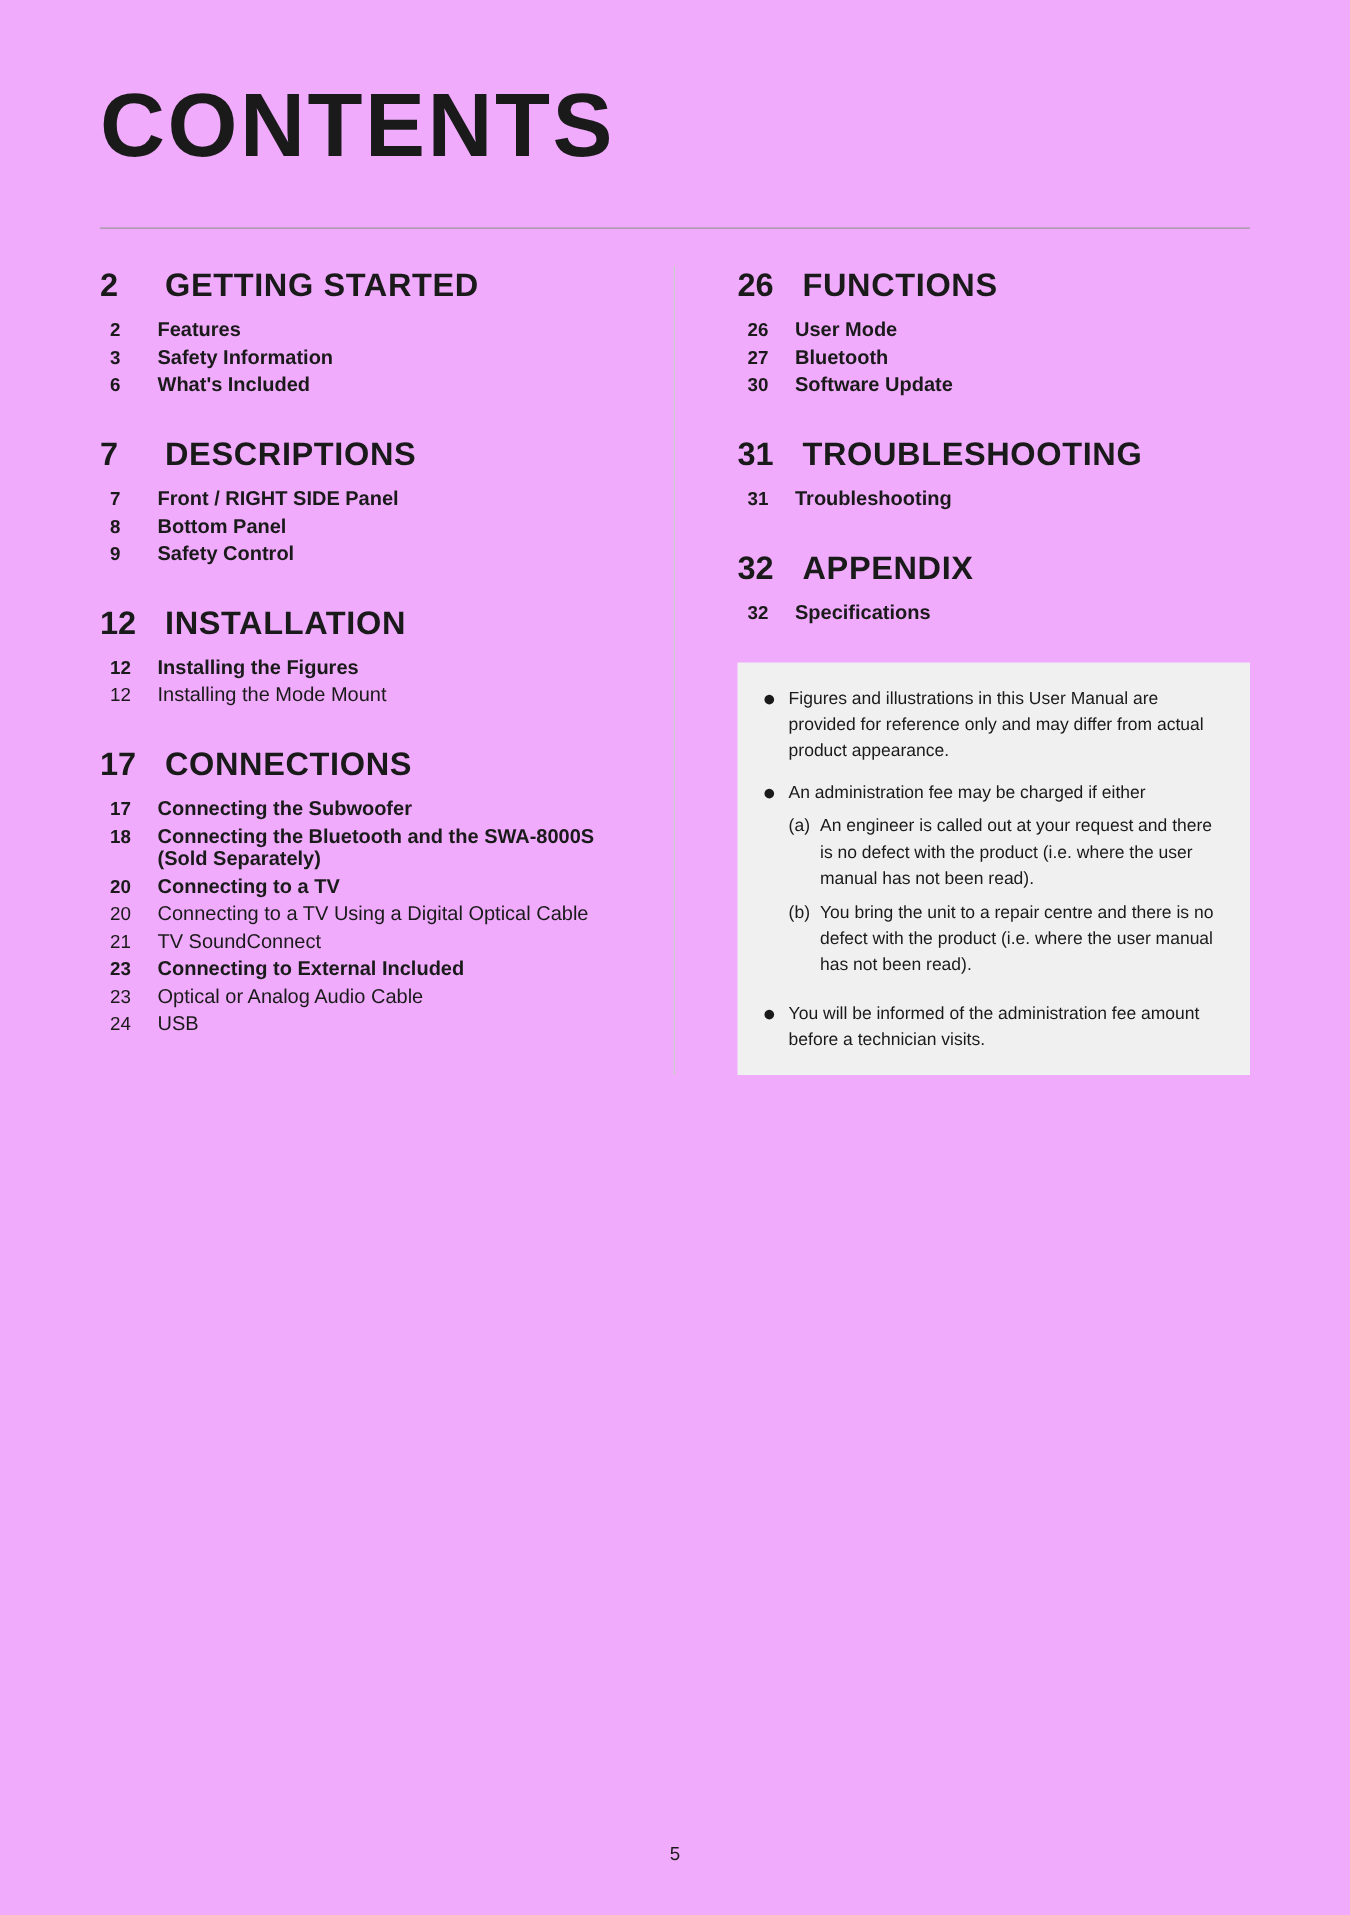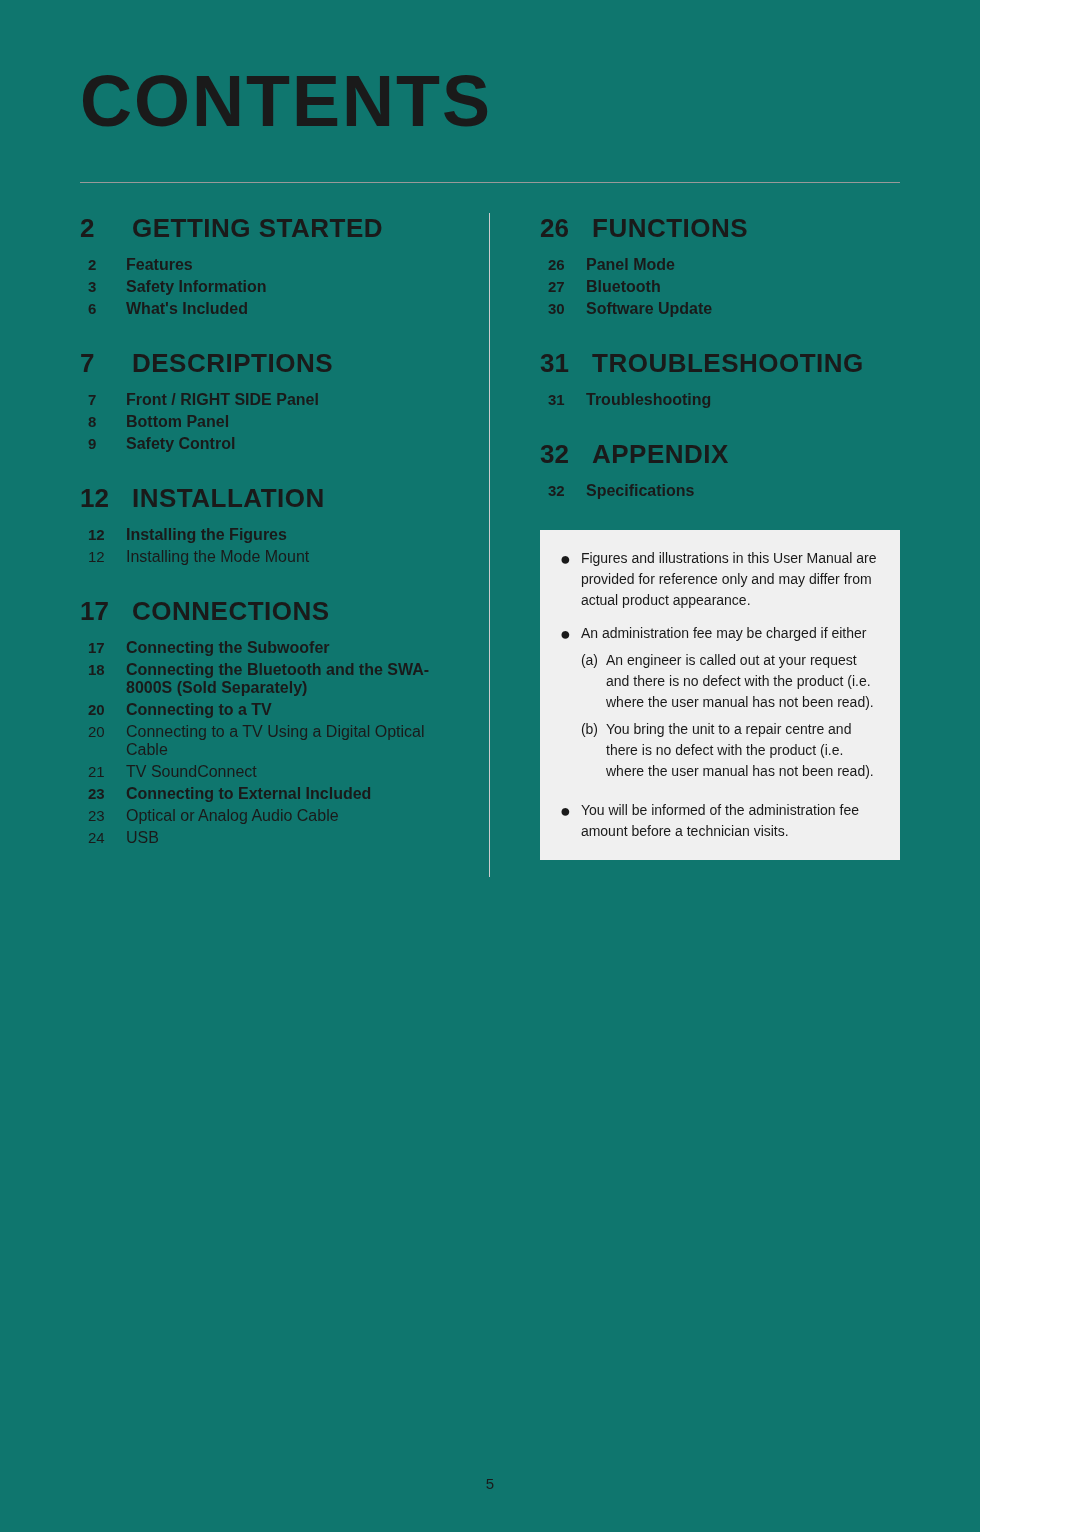--- a/index.html
+++ b/index.html
@@ -11,23 +11,23 @@
     body {
       background: #ffffff;
       font-family: Arial, Helvetica, sans-serif;
       width: 1080px;
       min-height: 1532px;
       position: relative;
       color: #1a1a1a;
     }
 
     .page-container {
-      width: 980px;
+      width: 1080px;
       min-height: 1532px;
-      background: #0f766e;
+      background: #f0abfc;
       padding: 60px 80px 80px 80px;
       position: relative;
     }
 
     .page-title {
       font-size: 72px;
       font-weight: 900;
       letter-spacing: 2px;
       color: #1a1a1a;
       margin-bottom: 40px;
@@ -273,21 +273,21 @@
       </div>
 
     <div class="right-col" id="right-col-container">
     <div class="section">
           <div class="section-header">
             <span class="section-number">26</span>
             <span class="section-title">FUNCTIONS</span>
           </div>
           <div class="toc-item">
             <span class="toc-item-number">26</span>
-            <span class="toc-item-label">Panel Mode</span>
+            <span class="toc-item-label">User Mode</span>
           </div>
           <div class="toc-item">
             <span class="toc-item-number">27</span>
             <span class="toc-item-label">Bluetooth</span>
           </div>
           <div class="toc-item">
             <span class="toc-item-number">30</span>
             <span class="toc-item-label">Software Update</span>
           </div>
         </div>

